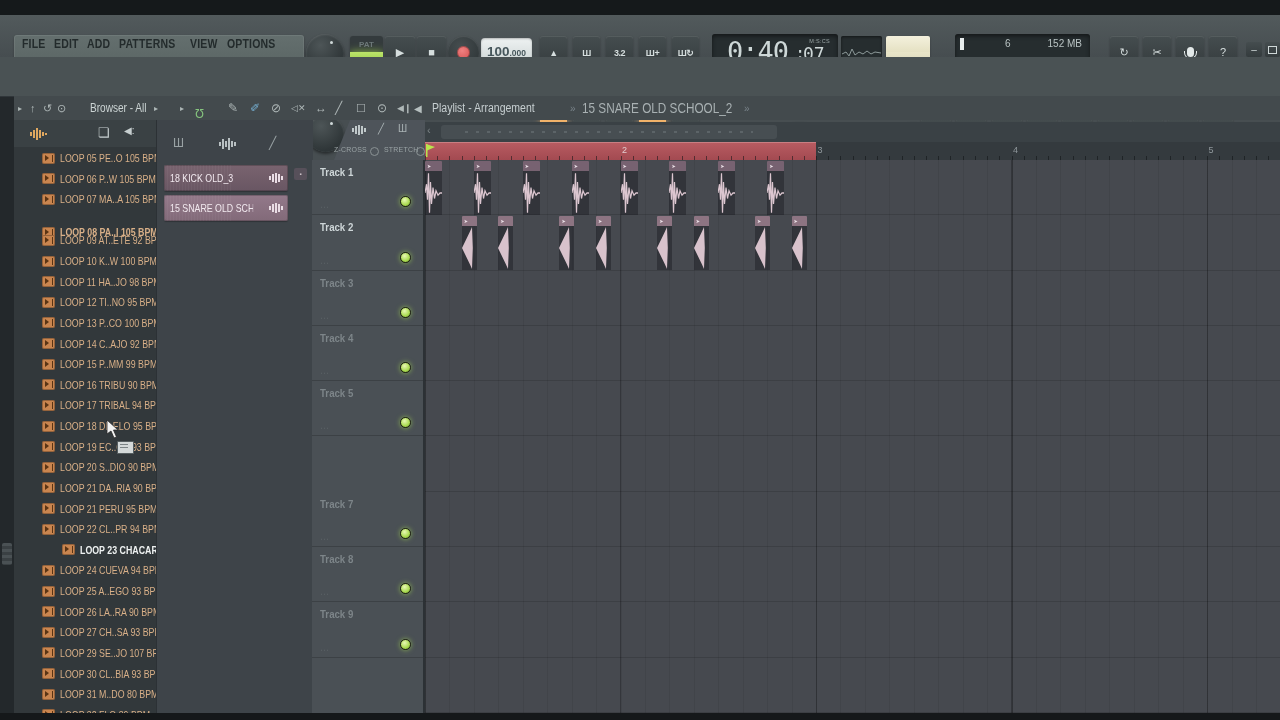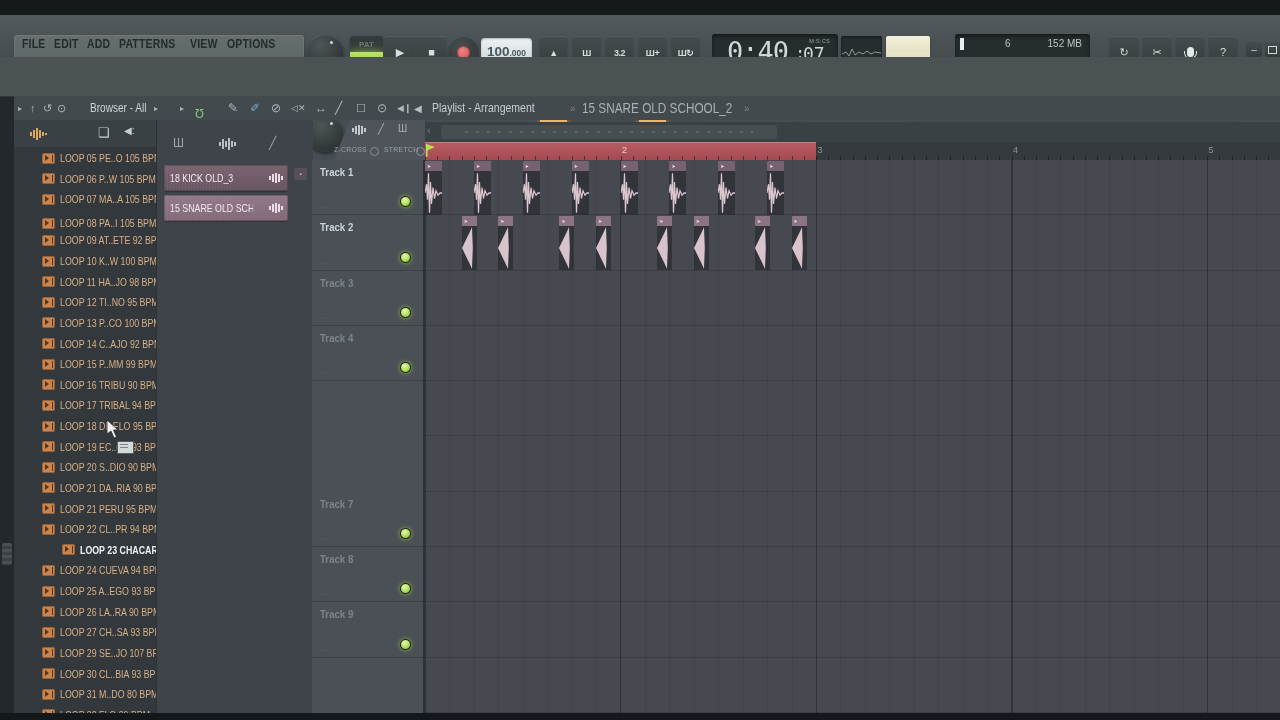--- a/index.html
+++ b/index.html
@@ -423,21 +423,21 @@
           <span class="cx blabel">LOOP 05 PE..O 105 BPM</span>
         </div>
         <div class="browser-item" style="top: 20.62px;">
           <span class="loop-icon"></span>
           <span class="cx blabel">LOOP 06 P..W 105 BPM</span>
         </div>
         <div class="browser-item" style="top: 41.24px;">
           <span class="loop-icon"></span>
           <span class="cx blabel">LOOP 07 MA..A 105 BPM</span>
         </div>
-        <div class="browser-item" style="top: 65px;">
+        <div class="browser-item" style="top: 74px; font-weight: bold;">
           <span class="loop-icon"></span>
           <span class="cx blabel">LOOP 08 PA..I 105 BPM</span>
         </div>
         <div class="browser-item" style="top: 82.48px;">
           <span class="loop-icon"></span>
           <span class="cx blabel">LOOP 09 AT..ETE 92 BPM</span>
         </div>
         <div class="browser-item" style="top: 103.1px;">
           <span class="loop-icon"></span>
           <span class="cx blabel">LOOP 10 K..W 100 BPM</span>
@@ -624,20 +624,25 @@
       <div class="track-header" style="top: 110.6px; height: 55.3px;">
         <span class="cx tname">Track 3</span>
         <span class="tdots">⋯</span>
         <span class="led"></span>
       </div>
       <div class="track-header" style="top: 165.9px; height: 55.3px;">
         <span class="cx tname">Track 4</span>
         <span class="tdots">⋯</span>
         <span class="led"></span>
       </div>
+      <div class="track-header" style="top: 221.2px; height: 55.3px;">
+        <span class="cx tname">Track 5</span>
+        <span class="tdots">⋯</span>
+        <span class="led"></span>
+      </div>
       <div class="track-header" style="top: 331.8px; height: 55.3px;">
         <span class="cx tname">Track 7</span>
         <span class="tdots">⋯</span>
         <span class="led"></span>
       </div>
       <div class="track-header" style="top: 387.1px; height: 55.3px;">
         <span class="cx tname">Track 8</span>
         <span class="tdots">⋯</span>
         <span class="led"></span>
       </div>

